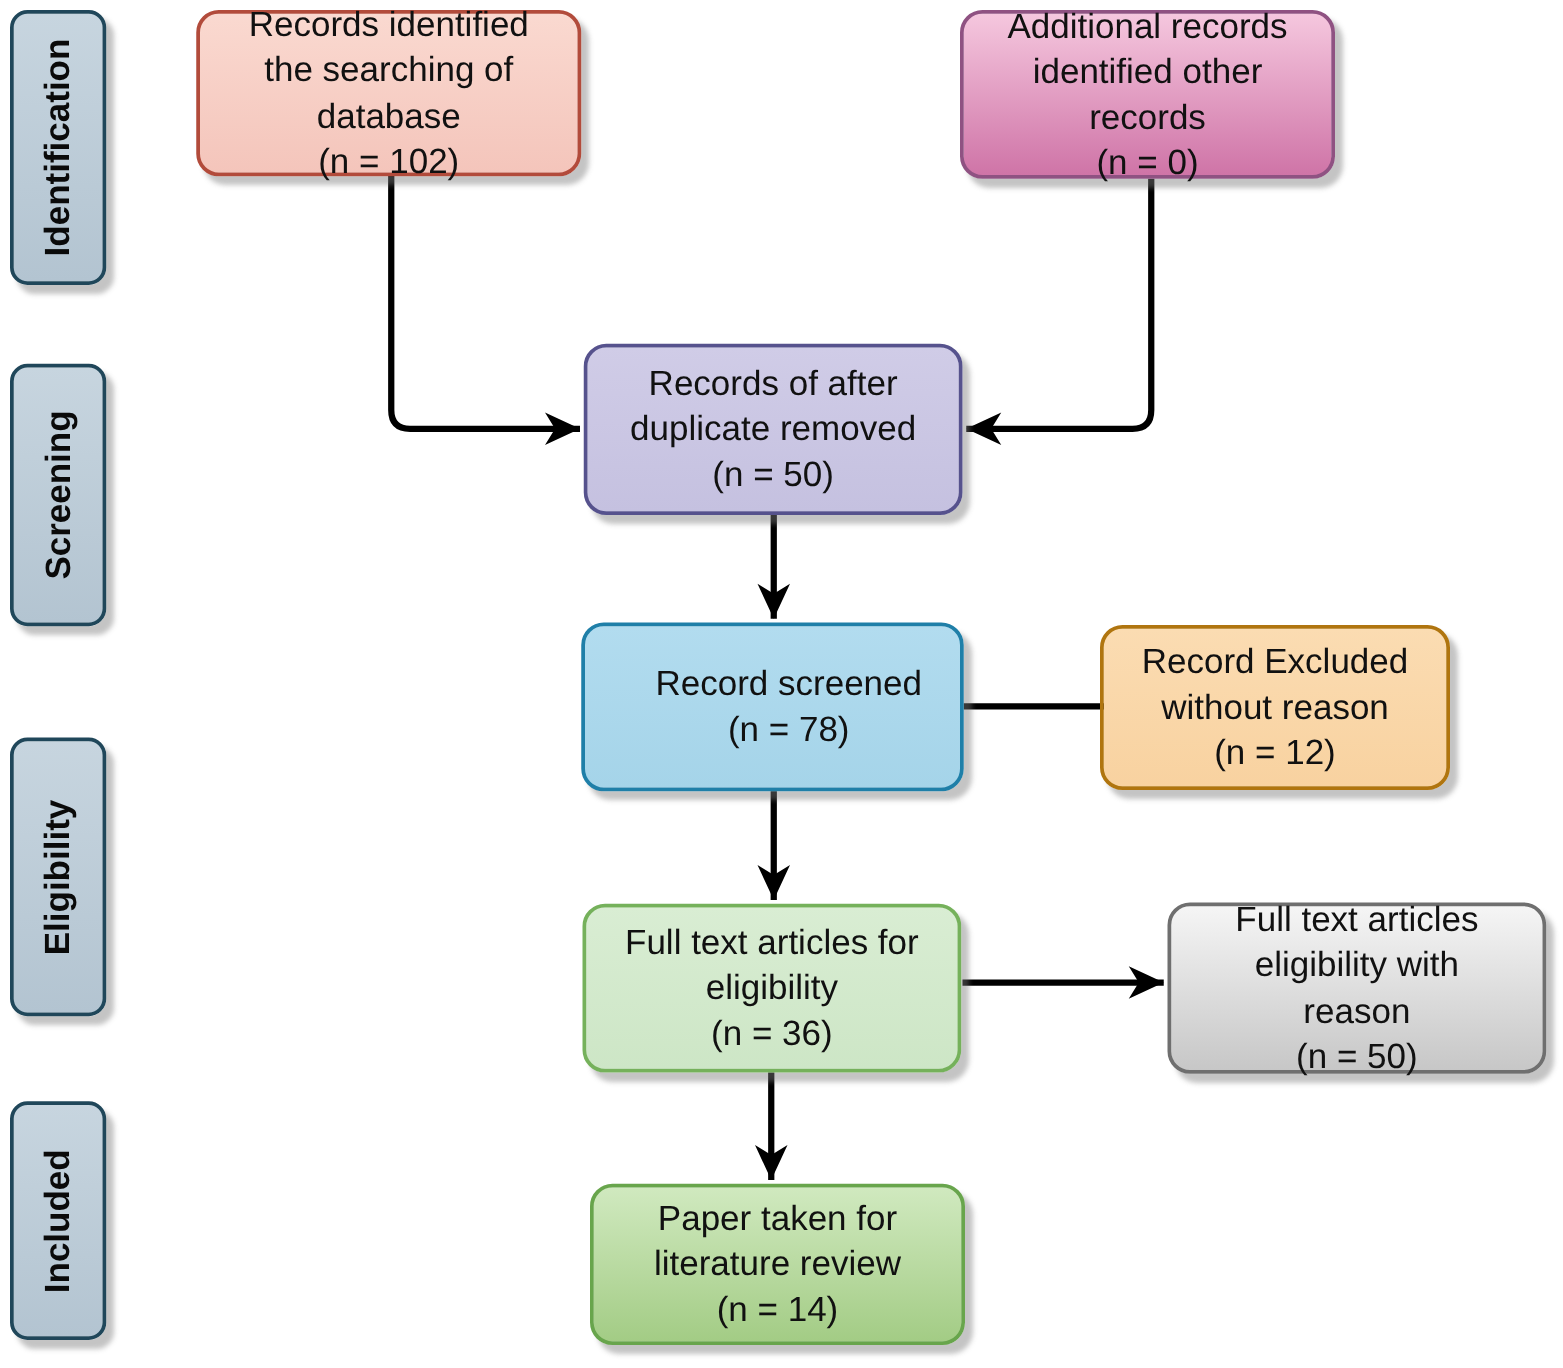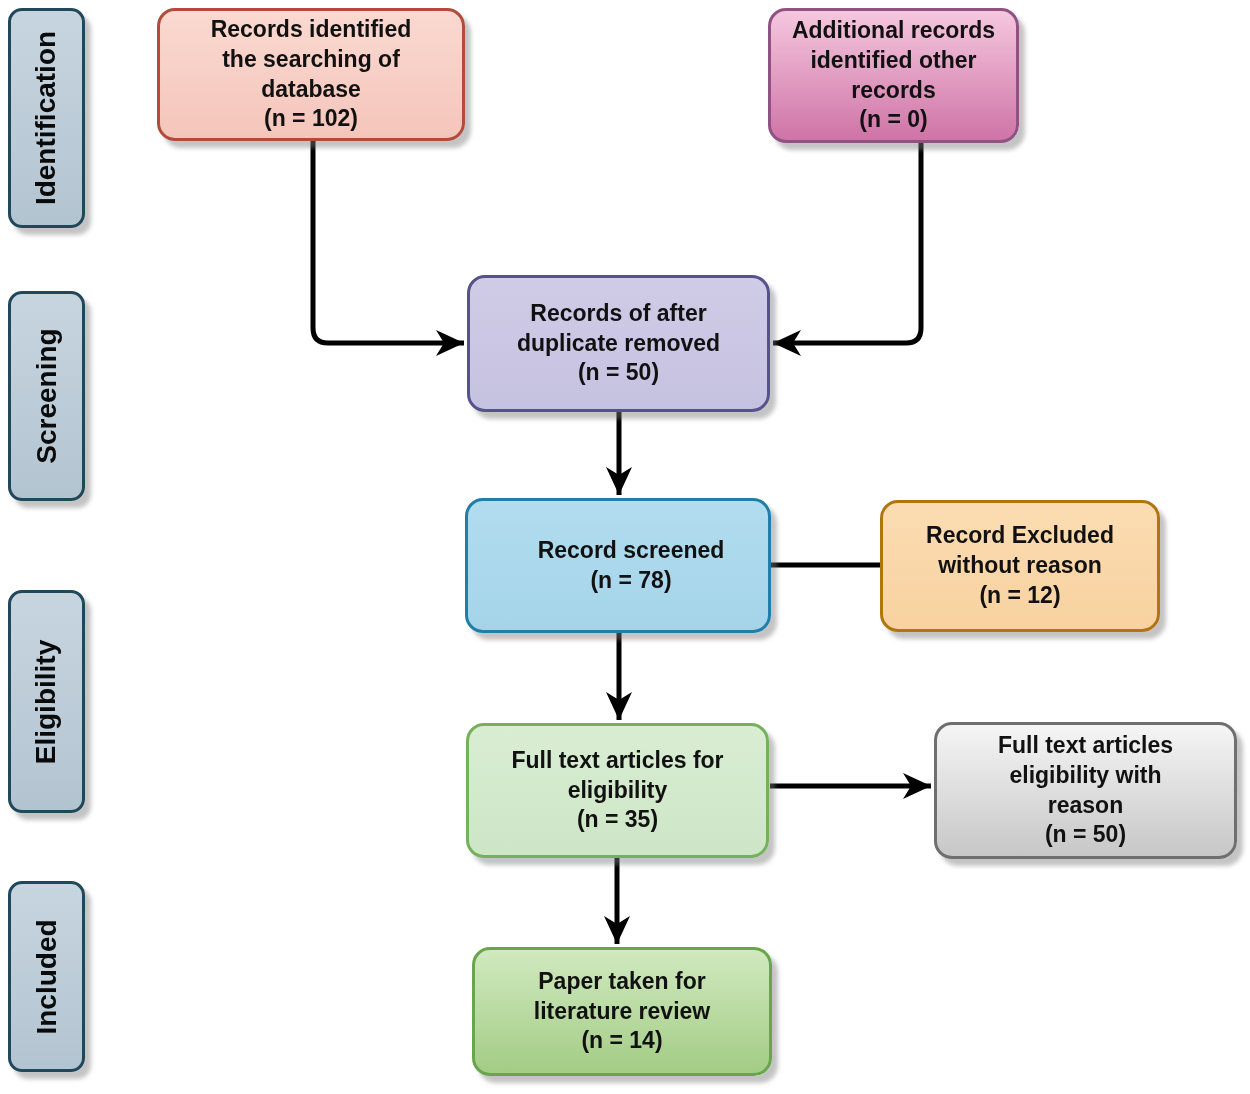--- a/index.html
+++ b/index.html
@@ -36,28 +36,28 @@
     border: 3px solid #444;
     border-radius: 18px;
     display: flex;
     align-items: center;
     justify-content: center;
     text-align: center;
     padding: 4px 6px;
     box-shadow: 6px 7px 4px rgba(125,125,125,0.45);
   }
   .node-label {
-    font-size: 23px;
-    font-weight: bold;
+    font-size: 28px;
+    font-weight: normal;
     color: #111111;
     line-height: 1.3;
     white-space: pre-line;
   }
   #node-records-identified { left: 157px; top: 8px;   width: 308px; height: 133px; }
-  #node-additional-records { left: 768px; top: 8px;   width: 251px; height: 135px; }
+  #node-additional-records { left: 768px; top: 8px;   width: 300px; height: 135px; }
   #node-duplicate-removed  { left: 467px; top: 275px; width: 303px; height: 137px; }
   #node-record-screened    { left: 465px; top: 498px; width: 306px; height: 135px; }
   #node-record-excluded    { left: 880px; top: 500px; width: 280px; height: 132px; }
   #node-full-text          { left: 466px; top: 723px; width: 303px; height: 135px; }
   #node-full-text-reason   { left: 934px; top: 722px; width: 303px; height: 137px; }
   #node-paper-taken        { left: 472px; top: 947px; width: 300px; height: 129px; }
   
   .stage {
     position: absolute;
     z-index: 2;
@@ -138,21 +138,21 @@
 (n = 78)</span>
   </div>
   <div class="node" id="node-record-excluded" style="background: linear-gradient(rgb(251, 220, 178), rgb(248, 210, 160)); border-color: rgb(176, 117, 15);">
     <span class="node-label">Record Excluded
 without reason
 (n = 12)</span>
   </div>
   <div class="node" id="node-full-text" style="background: linear-gradient(rgb(217, 237, 211), rgb(205, 230, 198)); border-color: rgb(117, 177, 91);">
     <span class="node-label">Full text articles for
 eligibility
-(n = 35)</span>
+(n = 36)</span>
   </div>
   <div class="node" id="node-full-text-reason" style="background: linear-gradient(rgb(245, 245, 245), rgb(199, 199, 199)); border-color: rgb(111, 111, 111);">
     <span class="node-label">Full text articles
 eligibility with
 reason
 (n = 50)</span>
   </div>
   <div class="node" id="node-paper-taken" style="background: linear-gradient(rgb(208, 233, 191), rgb(163, 204, 133)); border-color: rgb(104, 165, 76);">
     <span class="node-label">Paper taken for
 literature review

